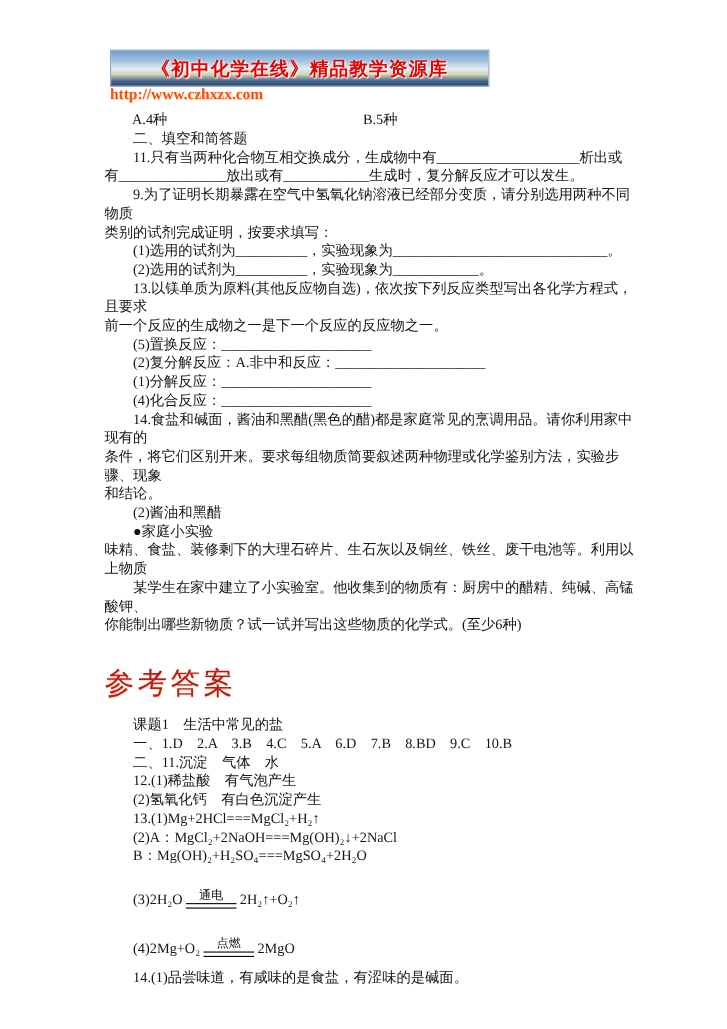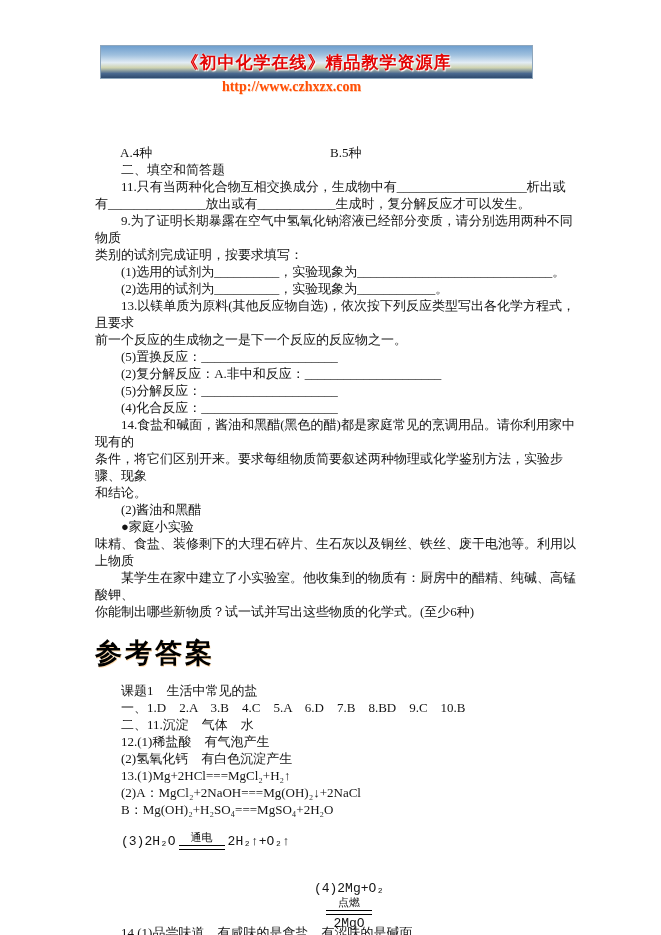--- a/index.html
+++ b/index.html
@@ -7,61 +7,60 @@
     position:relative;
     width:661px; height:935px;
     background:#ffffff;
     overflow:hidden;
     font-family:"Liberation Serif","DejaVu Serif",serif;
     color:#141414;
   }
   
   .banner {
     position:absolute; left:100px; top:45px;
-    width:433px; height:34px;
+    width:345px; height:34px;
     display:flex; align-items:center; justify-content:center;
     background:linear-gradient(180deg,#6f9fce 0%, #9fc0de 28%, #e2ecf4 52%, #cfd3b0 68%, #49688f 86%, #2e4a6e 100%);
     border:1px solid #8fa7bd;
     box-sizing:border-box;
   }
   .banner-title {
     font-size:17px; font-weight:bold; color:#e30505;
     letter-spacing:1px;
     text-shadow:0 0 2px #ffffff, 1px 1px 1px #ffffff;
     white-space:nowrap;
   }
   .banner-url {
     position:absolute; left:100px; top:79px; width:383px;
-    text-align:center;
+    text-align:left;
     color:#ff4f06; font-weight:bold; font-size:14px;
     text-shadow:0.5px 0.5px 0 #ffd2b8;
   }
   
   .content {
     position:absolute; left:95px; top:100px; width:482px;
     font-size:13px; line-height:17px;
   }
   .line { white-space:pre-wrap; }
   .opt-row { white-space:pre-wrap; }
-  .opt-left { display:inline-block; width:235px; padding-left:25px; box-sizing:border-box;margin-top:44px; }
+  .opt-left { display:inline-block; width:235px; padding-left:25px; box-sizing:border-box; }
   .answers-heading {
-    margin:16px 0 12px 0;
-    font-size:27px; line-height:34px; font-weight:bold;
-    color:#000000; letter-spacing:3px;
+    margin:28px 0 12px 0;
+    font-size:27px; line-height:34px; font-weight:normal;
+    color:#b91c1c; letter-spacing:3px;
     font-family:"Liberation Sans","DejaVu Sans",sans-serif;
     text-shadow:0.5px 0.5px 0 #ffd9a8;
   }
   .eq {
     padding-left:26px;
-    display:flex; align-items:center;
+    display:flex; align-items:flex-end;
     height:34px; margin-top:6px;
     white-space:pre;
-    font-family:Liberation Mono, monospace;
   }
-  .eq.second { margin-top:22px;flex-direction:column; }
+  .eq.second { margin-top:10px; }
   .cond-stack {
     display:inline-flex; flex-direction:column; align-items:center;
     margin:0 3px;
   }
   .cond-label { font-size:11px; line-height:13px; }
   .dbl-line {
     width:46px; height:5px; box-sizing:border-box;
     border-top:1px solid #000; border-bottom:1px solid #000;
   }
   .after-block { margin-top:10px; }
@@ -85,21 +84,21 @@
         <div class="line">　　11.只有当两种化合物互相交换成分，生成物中有____________________析出或</div>
         <div class="line">有_______________放出或有____________生成时，复分解反应才可以发生。</div>
         <div class="line">　　9.为了证明长期暴露在空气中氢氧化钠溶液已经部分变质，请分别选用两种不同物质</div>
         <div class="line">类别的试剂完成证明，按要求填写：</div>
         <div class="line">　　(1)选用的试剂为__________，实验现象为______________________________。</div>
         <div class="line">　　(2)选用的试剂为__________，实验现象为____________。</div>
         <div class="line">　　13.以镁单质为原料(其他反应物自选)，依次按下列反应类型写出各化学方程式，且要求</div>
         <div class="line">前一个反应的生成物之一是下一个反应的反应物之一。</div>
         <div class="line">　　(5)置换反应：_____________________</div>
         <div class="line">　　(2)复分解反应：A.非中和反应：_____________________</div>
-        <div class="line">　　(5)分解反应：_____________________</div>
+        <div class="line">　　(1)分解反应：_____________________</div>
         <div class="line">　　(4)化合反应：_____________________</div>
         <div class="line">　　14.食盐和碱面，酱油和黑醋(黑色的醋)都是家庭常见的烹调用品。请你利用家中现有的</div>
         <div class="line">条件，将它们区别开来。要求每组物质简要叙述两种物理或化学鉴别方法，实验步骤、现象</div>
         <div class="line">和结论。</div>
         <div class="line">　　(2)酱油和黑醋</div>
         <div class="line">　　●家庭小实验</div>
         <div class="line">味精、食盐、装修剩下的大理石碎片、生石灰以及铜丝、铁丝、废干电池等。利用以上物质</div>
         <div class="line">　　某学生在家中建立了小实验室。他收集到的物质有：厨房中的醋精、纯碱、高锰酸钾、</div>
         <div class="line">你能制出哪些新物质？试一试并写出这些物质的化学式。(至少6种)</div>
       </div>

